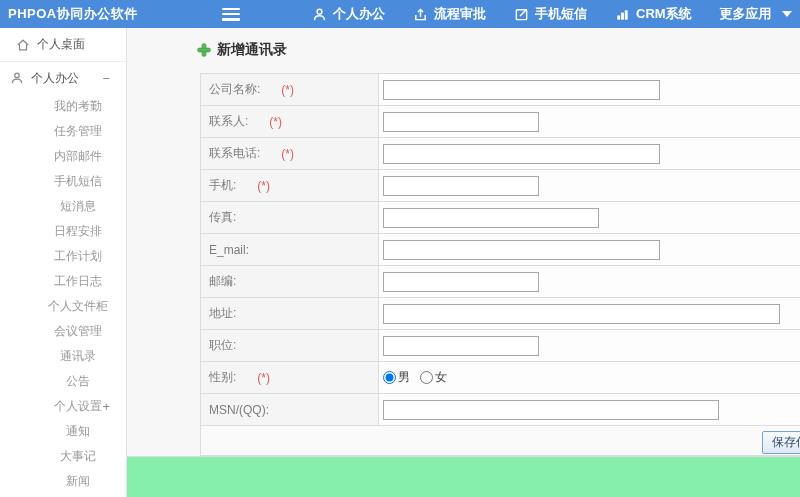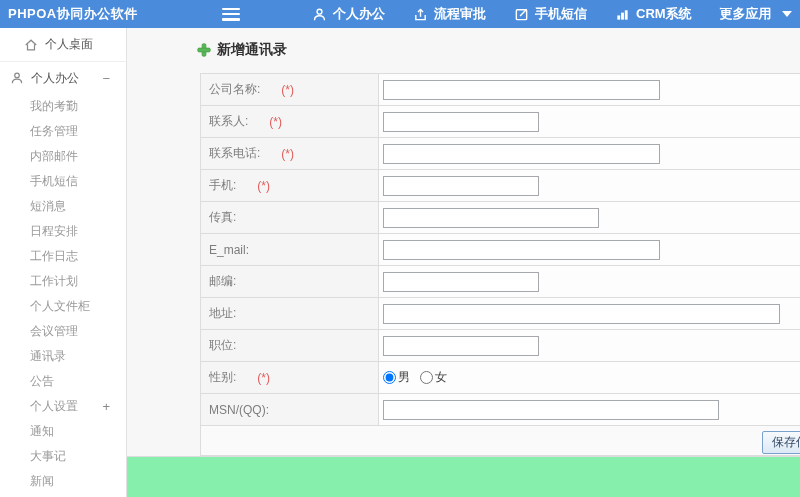--- a/index.html
+++ b/index.html
@@ -17,27 +17,27 @@
   .topnav { display:flex; align-items:center; }
   .nav-item { display:flex; align-items:center; margin-left:28px; font-size:13px;
     font-weight:bold; cursor:pointer; white-space:nowrap; }
   .nav-item svg { margin-right:6px; }
   .caret { width:0; height:0; border-left:5px solid transparent;
     border-right:5px solid transparent; border-top:6px solid #fff; margin-left:10px; }
 
   
   .sidebar { position:absolute; top:28px; left:0; width:127px; bottom:0;
     background:#fff; border-right:1px solid #e2e2e2; }
-  .side-top { height:34px; display:flex; align-items:center; padding-left:24px;
+  .side-top { height:34px; display:flex; align-items:center; padding-left:16px;
     font-size:12px; color:#555; cursor:pointer; border-bottom:1px solid #eeeeee; }
   .side-top svg, .side-section svg { margin-right:7px; }
   .side-section { height:32px; display:flex; align-items:center; padding-left:10px;
     font-size:12px; color:#555; cursor:pointer; position:relative; }
   .toggle { position:absolute; right:16px; color:#888; font-size:13px; }
-  .side-list { list-style:none; }
+  .side-list { list-style:none;text-align:center; }
   .side-list li { height:25px; line-height:25px; padding-left:30px; font-size:12px;
     color:#999; cursor:pointer; position:relative; white-space:nowrap; }
 
   
   .content { position:absolute; top:28px; left:127px; width:673px; bottom:0;
     background:#86efac; overflow:hidden; }
   .panel { position:absolute; top:0; left:0; width:100%; height:429px;
     background:#f7f7f7; border-bottom:1px solid #dcdcdc; }
   .page-title { position:absolute; top:13px; left:70px; display:flex;
     align-items:center; font-size:14px; font-weight:bold; color:#333; }
@@ -128,22 +128,22 @@
     <span>个人办公</span>
     <span class="toggle">−</span>
   </div>
   <ul class="side-list" id="side-list">
       <li><span>我的考勤</span></li>
       <li><span>任务管理</span></li>
       <li><span>内部邮件</span></li>
       <li><span>手机短信</span></li>
       <li><span>短消息</span></li>
       <li><span>日程安排</span></li>
+      <li><span>工作计划</span></li>
       <li><span>工作日志</span></li>
-      <li><span>工作计划</span></li>
       <li><span>个人文件柜</span></li>
       <li><span>会议管理</span></li>
       <li><span>通讯录</span></li>
       <li><span>公告</span></li>
       <li><span>个人设置</span><span class="toggle">+</span></li>
       <li><span>通知</span></li>
       <li><span>大事记</span></li>
       <li><span>新闻</span></li>
     </ul>
 </div>

